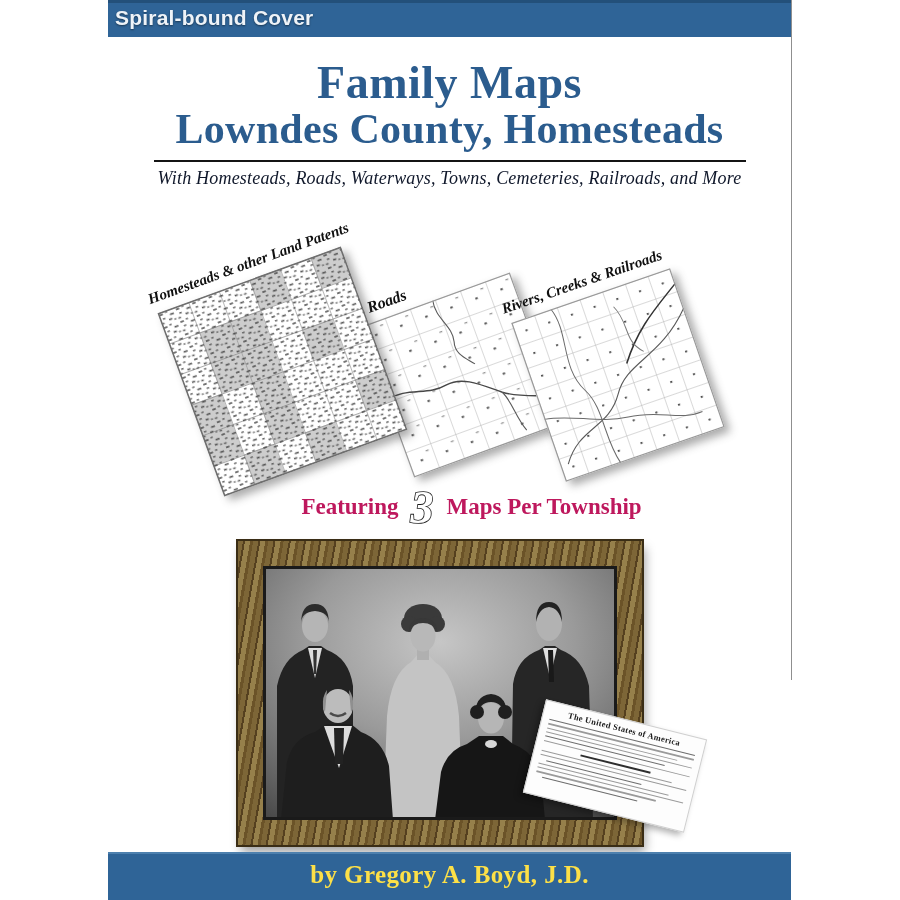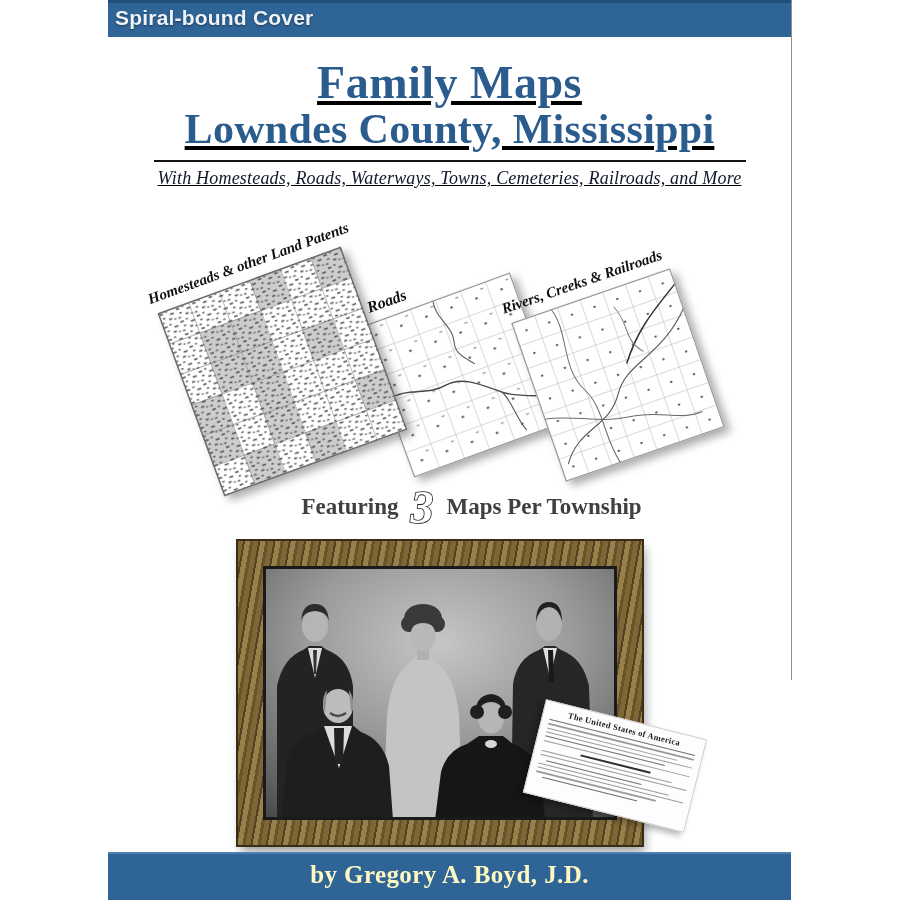--- a/index.html
+++ b/index.html
@@ -1,20 +1,20 @@
 <!DOCTYPE html>
 <html><head>
 <meta charset="utf-8">
 <style>
   html,body { margin:0; padding:0; background:#ffffff; }
   body { width:900px; height:900px; position:relative; overflow:hidden;
          font-family:"Liberation Serif", serif; }
 
   .page { position:absolute; left:108px; top:0; width:683px; height:680px;
-          background:#fff; border-right:1px solid #8f8f8f;text-decoration:underline; }
+          background:#fff; border-right:1px solid #8f8f8f; }
 
   
   .top-band { position:absolute; left:0; top:0; width:100%; height:37px;
               background:#2f6497; border-top:3px solid #23507a; box-sizing:border-box; z-index:10; }
   .top-band span { display:inline-block; padding:3px 0 0 7px;
     font-family:"Liberation Sans", sans-serif; font-weight:bold; font-size:21px;
     color:#eef3f8; text-shadow:0 1px 2px rgba(0,0,0,0.45); letter-spacing:0.2px; }
 
   
   .title-block { position:relative; padding-top:60px; text-align:center; color:#2b5c8e; }
@@ -35,21 +35,21 @@
                font-weight:bold; font-style:italic; font-size:15px; color:#101010;
                white-space:nowrap; }
   .map1 { left:77px;  top:274px; width:195px; height:195px; transform:rotate(-20deg); z-index:3; }
   .map2 { left:274px; top:295px; width:160px; height:160px; transform:rotate(-20deg); z-index:1; }
   .map3 { left:426px; top:291px; width:168px; height:168px; transform:rotate(-19deg); z-index:2; }
   .map2 .map-label { left:14px; width:auto; font-size:16px; }
 
   
   .featuring { position:absolute; left:22px; top:480px; width:100%;
                display:flex; align-items:center; justify-content:center; gap:7px;
-               font-weight:bold; font-size:23px; color:#404040; z-index:4; }
+               font-weight:bold; font-size:23px; color:#be185d; z-index:4; }
   .big3 { display:block; margin-top:2px; }
 
   
   .photo-frame { position:absolute; left:130px; top:541px; width:404px; height:304px;
     box-sizing:border-box; border:25px solid transparent;
     border-image:repeating-linear-gradient(100deg,#7d6637 0 5px,#55401f 5px 7px,#96804b 7px 12px,#6b5328 12px 15px) 25;
     outline:2px solid #3a2d15;
     box-shadow:3px 7px 10px rgba(0,0,0,0.38), inset 0 0 0 2px #2e2310;
     background:#777; z-index:4; }
   .photo-frame svg { display:block; }
@@ -64,34 +64,34 @@
   .dl { height:1.2px; background:#9a9a9a; margin:3.1px 7px 0; }
   .dl.dk { background:#6d6d6d; }
   .dl.w92 { width:82%; } .dl.w85 { width:75%; } .dl.w70 { width:60%; margin-left:14px; }
   .bld { height:2.2px; background:#2e2e2e; width:44%; margin:4px auto 0; }
 
   
   .bottom-band { position:absolute; left:0; top:852px; width:100%; height:46px;
     background:#2f6497; border-top:2px solid #4d80ae; border-bottom:5px solid #16314d;
     box-sizing:content-box; text-align:center; z-index:10; }
   .bottom-band span { display:inline-block; margin-top:7px; font-weight:bold;
-    font-size:25px; color:#fef9c3; letter-spacing:0.4px; }
+    font-size:25px; color:#fde047; letter-spacing:0.4px; }
 </style>
 </head>
 <body>
 
 <div class="page">
 
   <div class="top-band">
     <span>Spiral-bound Cover</span>
   </div>
 
   <div class="title-block">
     <div class="t1">Family Maps</div>
-    <div class="t2">Lowndes County, Mississippi</div>
+    <div class="t2">Lowndes County, Homesteads</div>
   </div>
 
   <div class="rule"></div>
   <div class="tagline">With Homesteads, Roads, Waterways, Towns, Cemeteries, Railroads, and More</div>
 
   <div class="map map2">
     <span class="map-label">Roads</span>
     <svg viewBox="0 0 160 160" width="160" height="160">
       <defs>
         <pattern id="g2" width="26.67" height="26.67" patternUnits="userSpaceOnUse">

